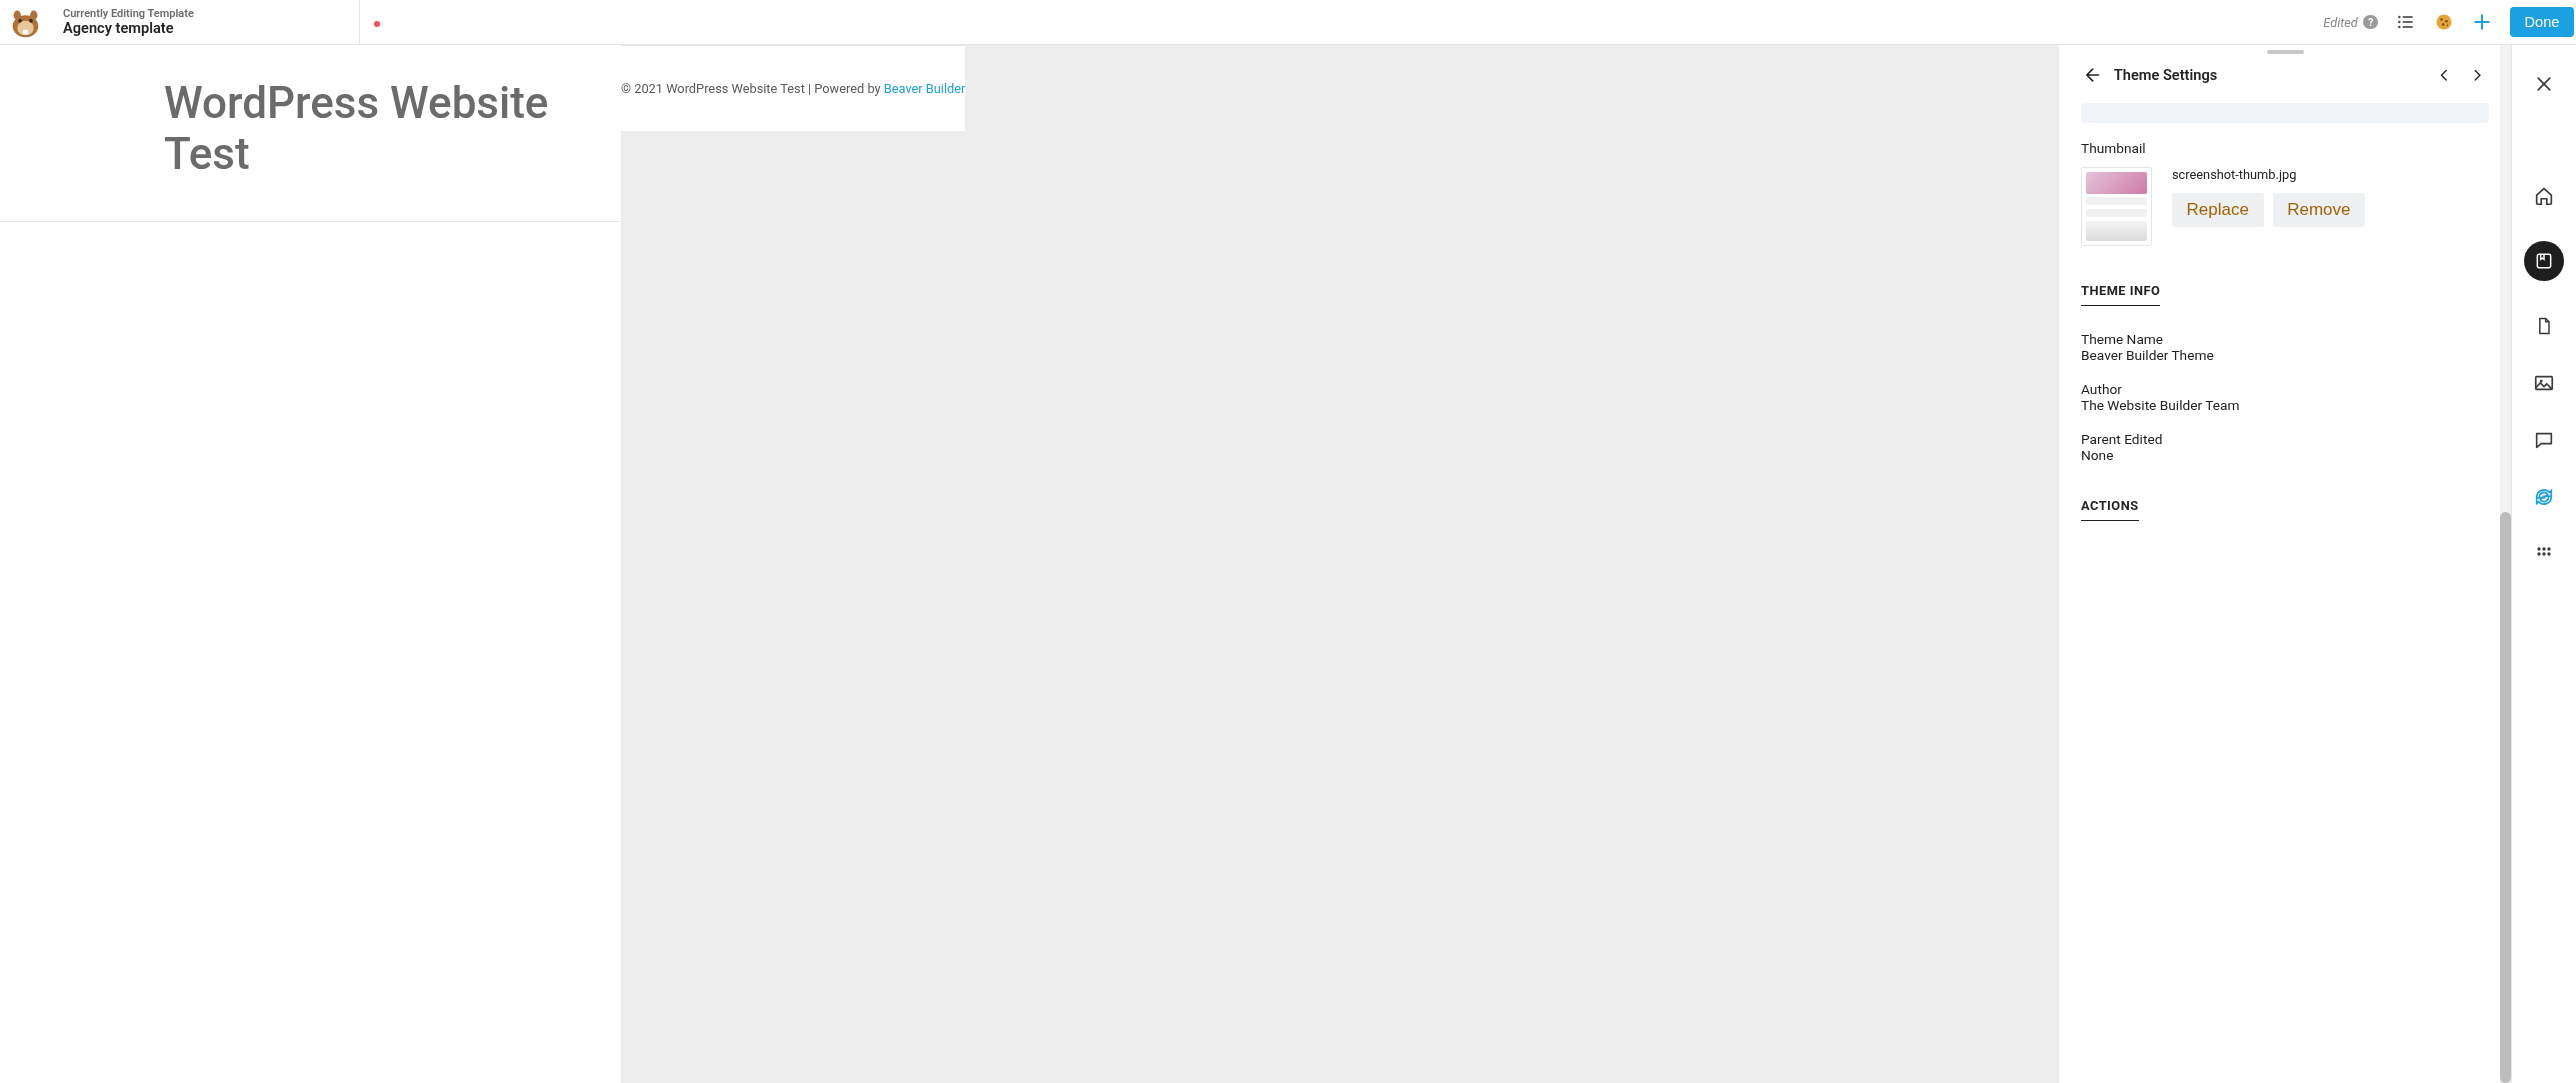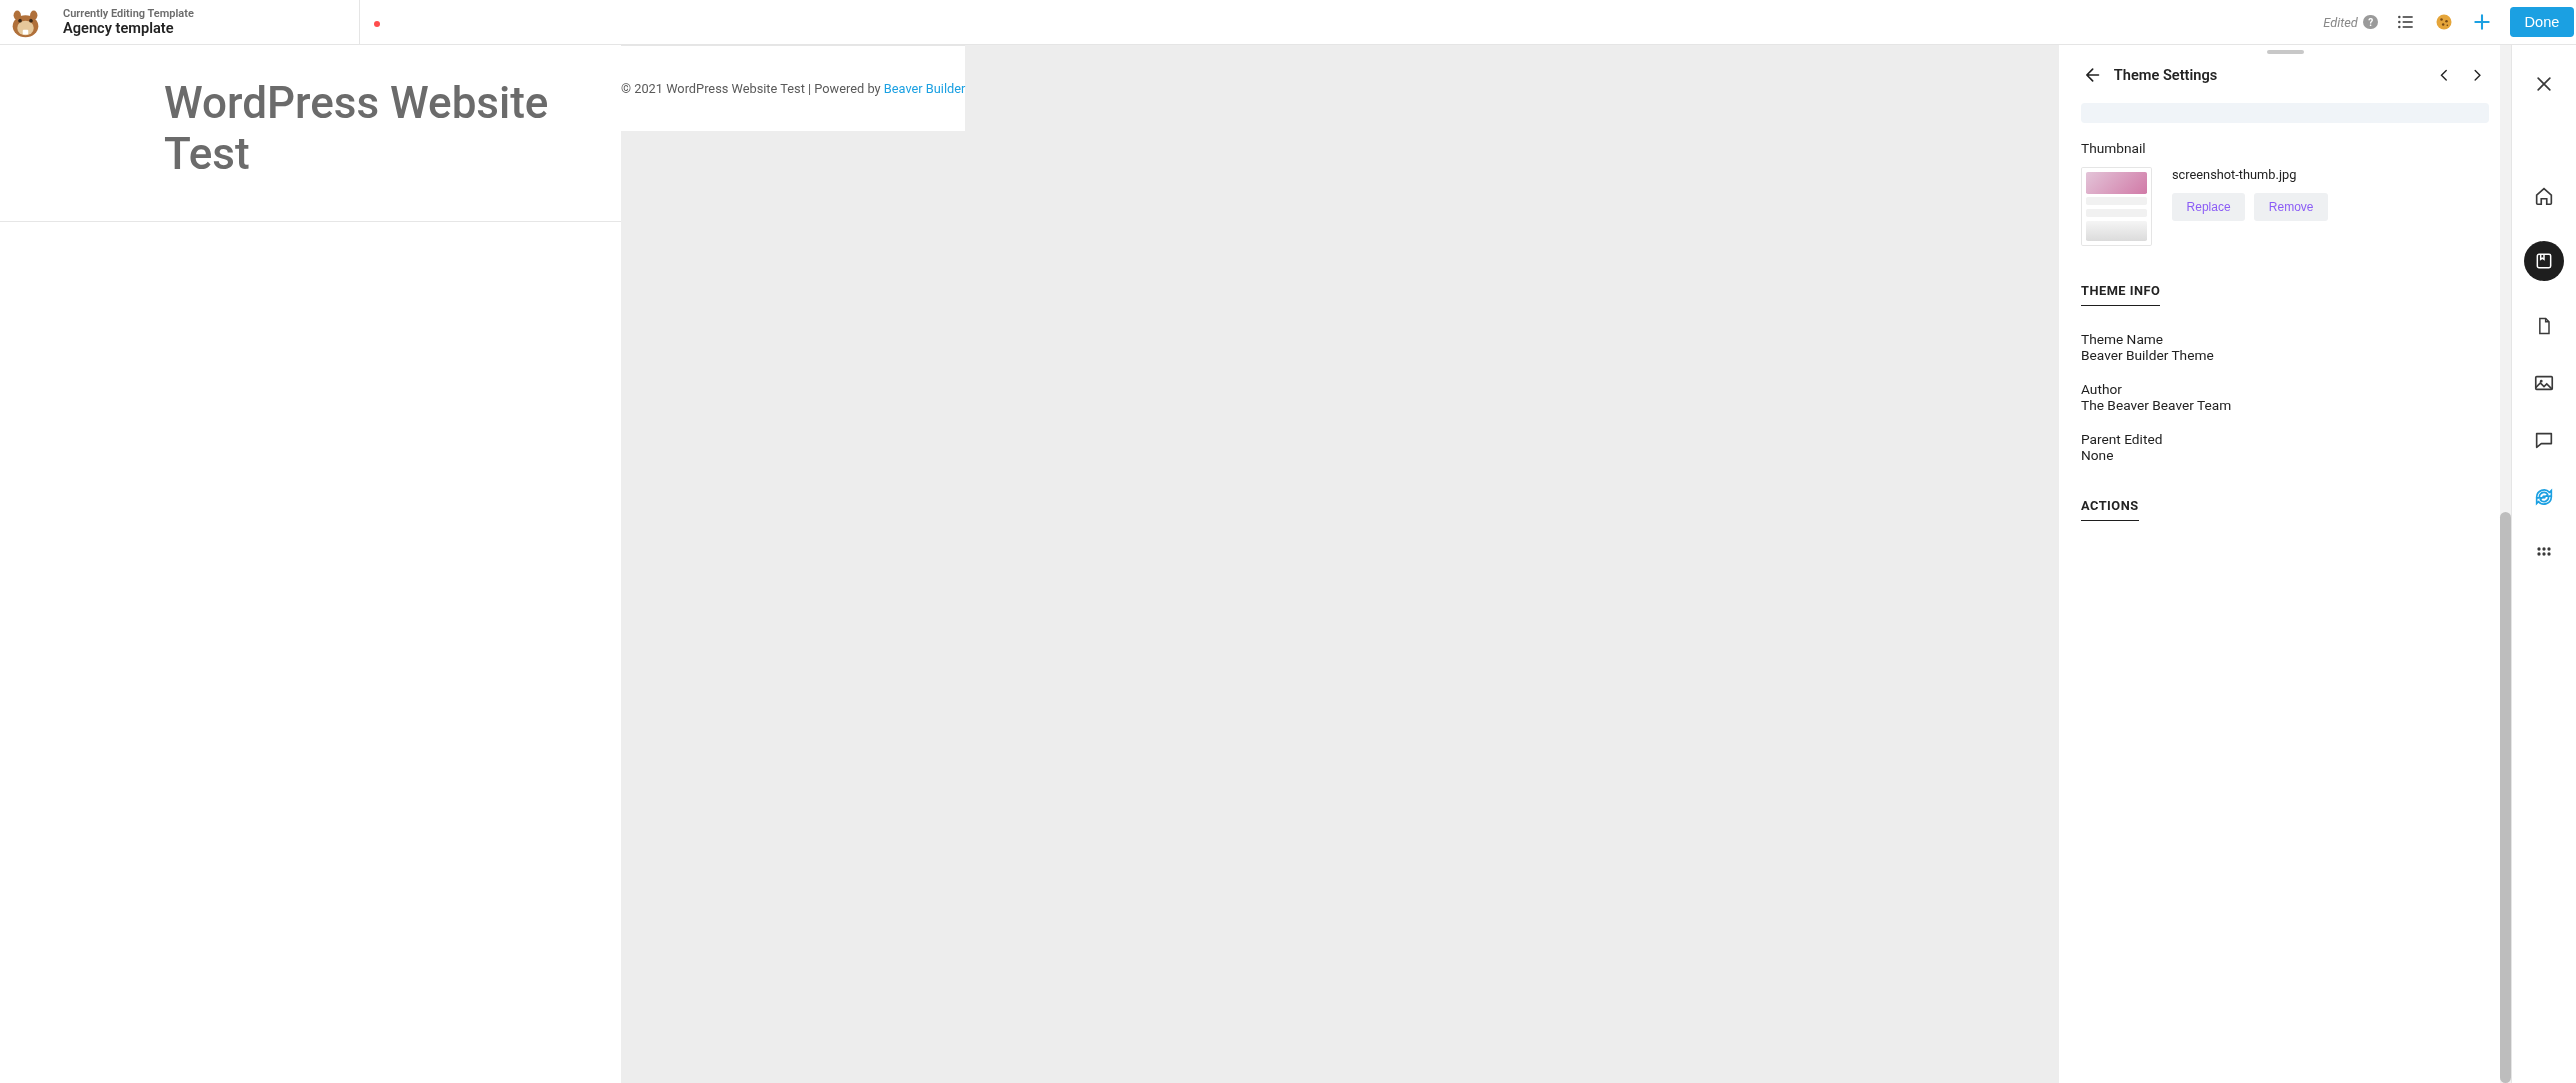--- a/index.html
+++ b/index.html
@@ -49,21 +49,21 @@
     .faint-bar { height:20px; background:#f0f4f8; border-radius:3.7px; margin:7.3px 0 16.4px; }
 
     .field-label { font-size:13.7px; color:#1e1e1e; margin-bottom:11px; }
     .thumb-row { display:flex; gap:20px; align-items:flex-start; margin-bottom:24px; }
     .thumb-box { width:71px; height:79px; border:0.9px solid #e5e5e5; border-radius:1.8px; background:#fff; padding:3.7px; display:flex; flex-direction:column; gap:3.7px; }
     .thumb-box .a { height:24px; background:linear-gradient(135deg,#e3c4d8,#d17aa7); border-radius:1.8px; }
     .thumb-box .b { height:9px; background:#f1f1f1; border-radius:1.8px; }
     .thumb-box .c { height:22px; background:linear-gradient(180deg,#f5f5f5,#dbdbdb); border-radius:1.8px; }
     .thumb-meta .fname { font-size:12.8px; margin-bottom:11px; }
     .btn-row { display:flex; gap:9px; }
-    .pill-btn { background:#eef0f2; border:none; border-radius:3px; padding:7.3px 14.6px; font-size:12px; cursor:pointer; color:#8b5cf6; }
+    .pill-btn { background:#eef0f2; border:none; border-radius:3px; padding:7.3px 14.6px; font-size:17px; cursor:pointer; color:#a16207; }
 
     .section-hdr { font-size:12.8px; font-weight:700; letter-spacing:0.5px; padding:7.3px 0; border-bottom:1.8px solid #1e1e1e; display:inline-block; margin-bottom:16.4px; margin-top:5.5px; }
     .kv { display:flex; justify-content:space-between; padding:9px 0; font-size:13.7px;flex-direction:column; }
     .kv .k { color:#1e1e1e; }
     .kv .v { color:#222; }
 
     .actions-grid { display:grid; grid-template-columns:1fr 1fr; gap:9px; margin-top:3.7px; }
     .act-btn { background:#eef0f2; border:none; border-radius:3.7px; height:38px; font-size:13.7px; cursor:pointer; color:#555; display:flex; align-items:center; justify-content:center; gap:25.6px; }
     .act-btn.danger { color:#d23c3c; }
     .act-btn.dropdown { position:relative; color:#222; }
@@ -207,21 +207,21 @@
           </div>
         </div>
 
         <div><span class="section-hdr">THEME INFO</span></div>
         <div class="kv">
           <span class="k">Theme Name</span>
           <span class="v">Beaver Builder Theme</span>
         </div>
         <div class="kv">
           <span class="k">Author</span>
-          <span class="v">The Beaver Beaver Team</span>
+          <span class="v">The Website Builder Team</span>
         </div>
         <div class="kv">
           <span class="k">Parent Edited</span>
           <span class="v">None</span>
         </div>
 
         <div style="height:12.8px"></div>
         <div><span class="section-hdr">ACTIONS</span></div>
       </div>
 

